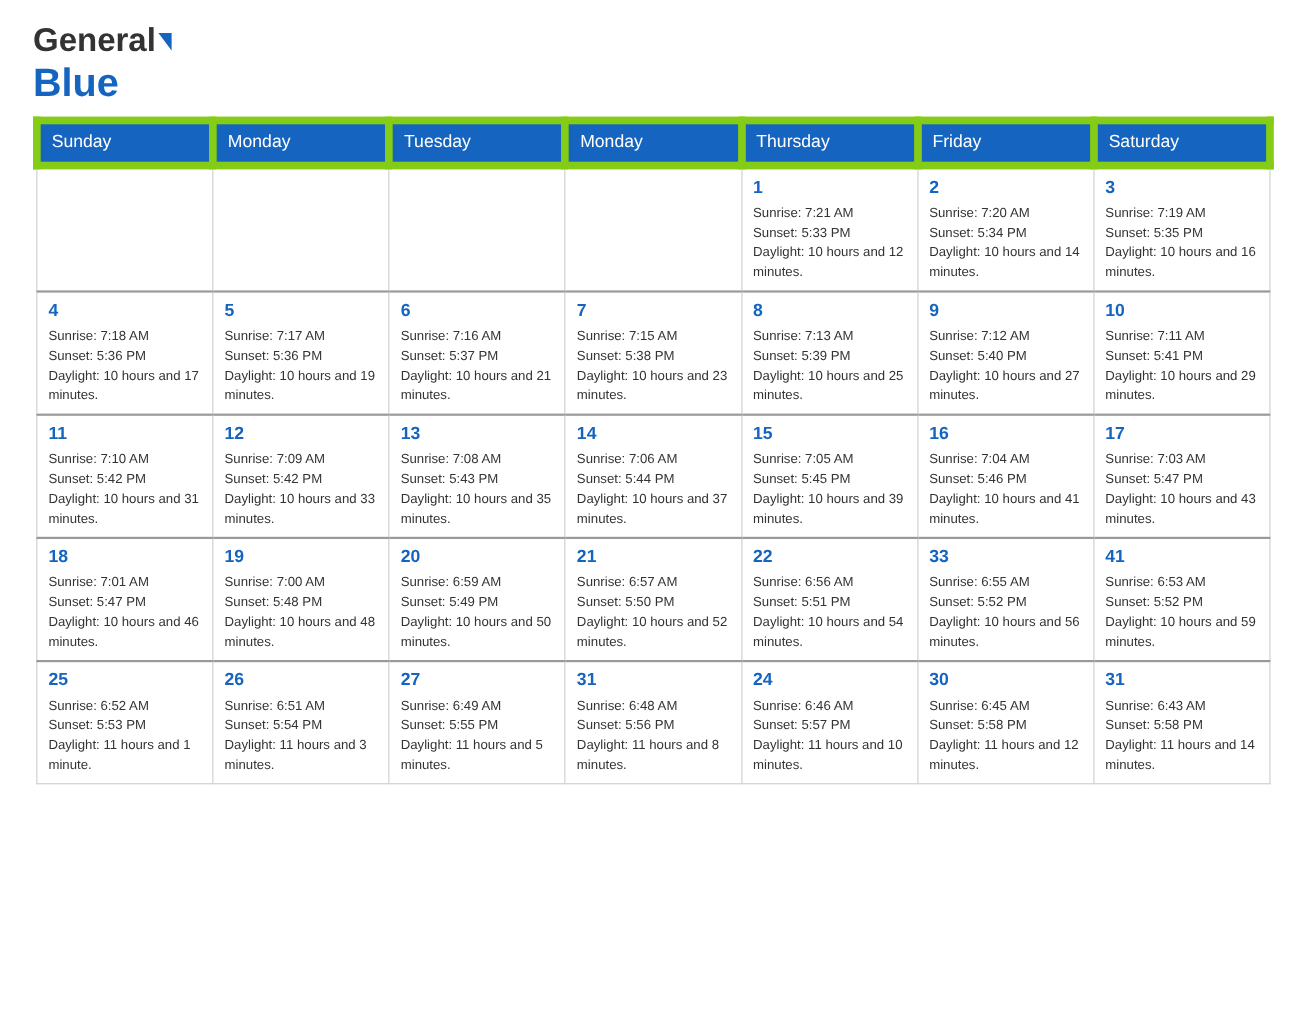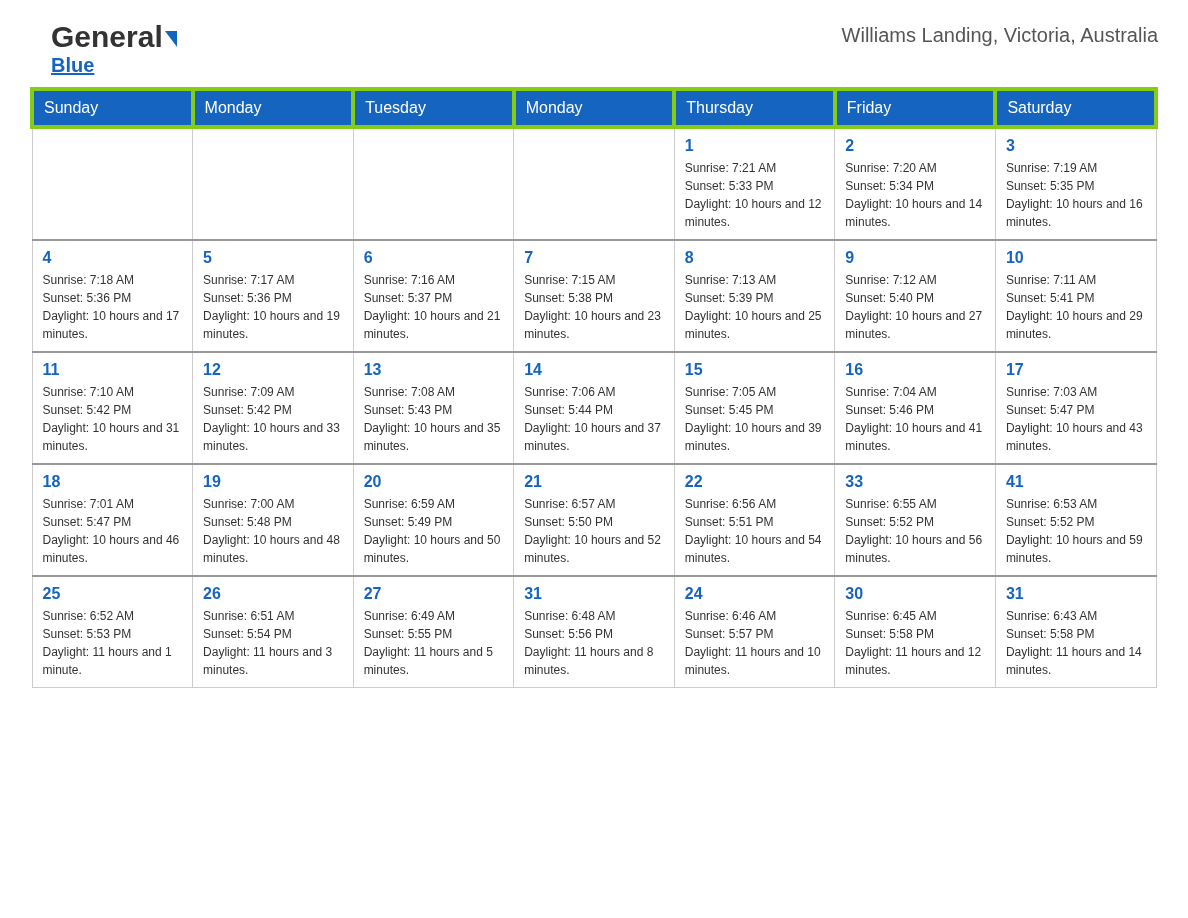--- a/index.html
+++ b/index.html
@@ -9,21 +9,20 @@
       color: #333;
       padding: 20px 30px;
       width: 1188px;
       min-height: 918px;
     }
     .header {
       display: flex;
       justify-content: space-between;
       align-items: flex-start;
       margin-bottom: 10px;
-      margin-left: 21px;
     }
     .logo {
       display: flex;
       flex-direction: column;
       align-items: flex-start;
     }
     .title-section {
       text-align: right;
     }
     .main-title {
@@ -69,56 +68,54 @@
     }
     .calendar td .day-info {
       font-size: 12px;
       line-height: 1.5;
       color: #333;
     }
     .calendar tr td {
       border-top: 2px solid #999;
     }
     .calendar thead tr th {
-      border: 4px solid #84cc16;
+      border: 7px solid #84cc16;
     }
     .empty-cell {
       background: #fff;
     }
     
     .logo-container {
       display: flex;
       align-items: center;
     }
     .logo-word {
       font-size: 30px;
       font-weight: bold;
       color: #333;
     }
     .logo-blue-text {
       color: #1565C0;
-      font-size: 20px;
+      font-size: 36px;
       font-weight: bold;
-      text-decoration: underline;
     }
   </style>
 </head>
 <body>
 
 <div class="header">
   <div class="logo">
     <div class="logo-container">
       <span class="logo-word">
         General<span style="display:inline-block;margin-left:2px;width:0;height:0;border-left:12px solid transparent;border-right:0px solid transparent;border-top:16px solid #1565C0;vertical-align:middle;"></span>
       </span>
     </div>
     <div class="logo-blue-text">Blue</div>
   </div>
   <div class="title-section">
-    <div class="subtitle">Williams Landing, Victoria, Australia</div>
   </div>
 </div>
 
 <table class="calendar">
   <thead>
     <tr>
       <th>Sunday</th>
       <th>Monday</th>
       <th>Tuesday</th>
       <th>Monday</th>

